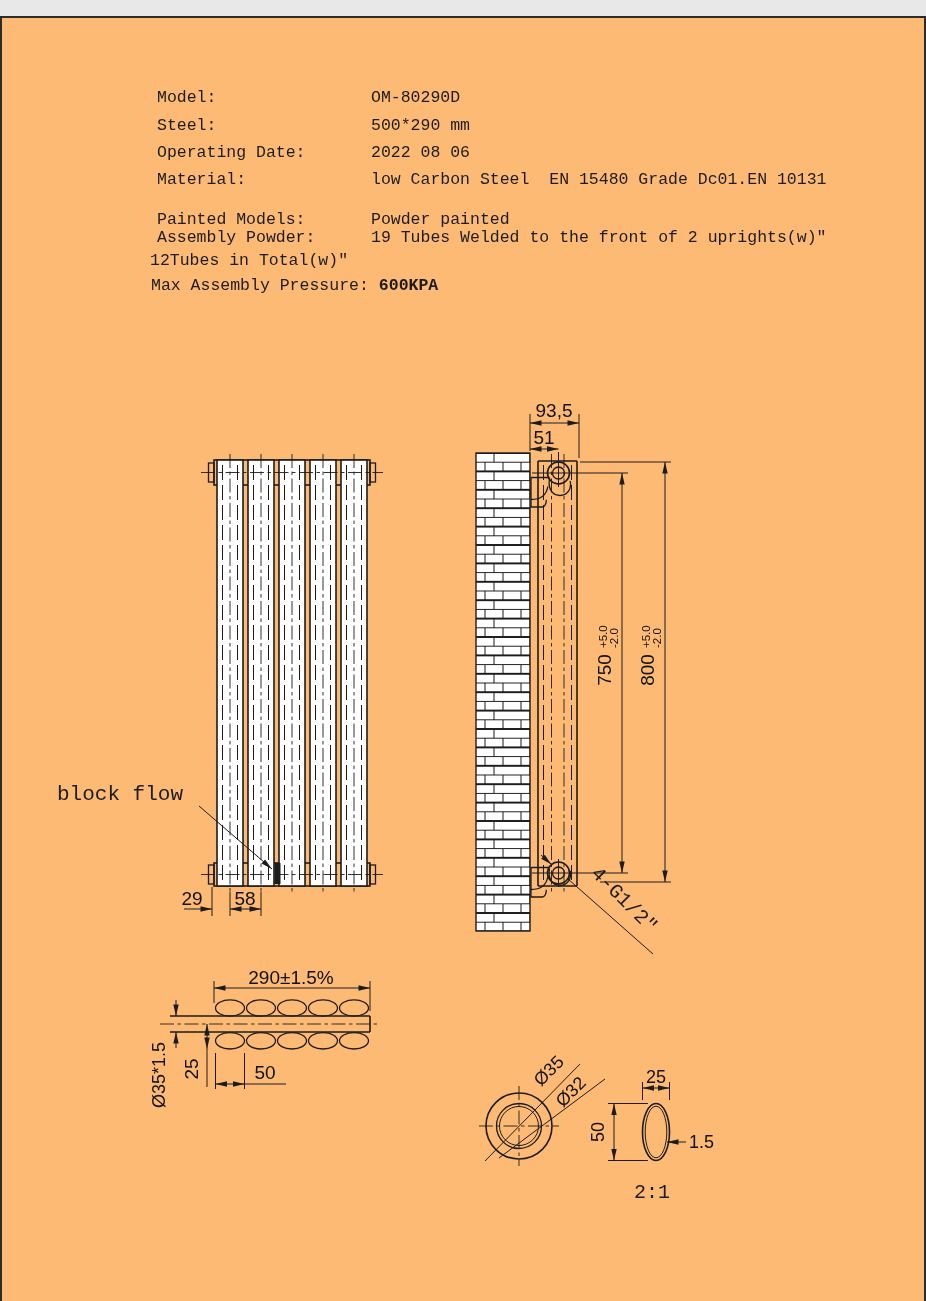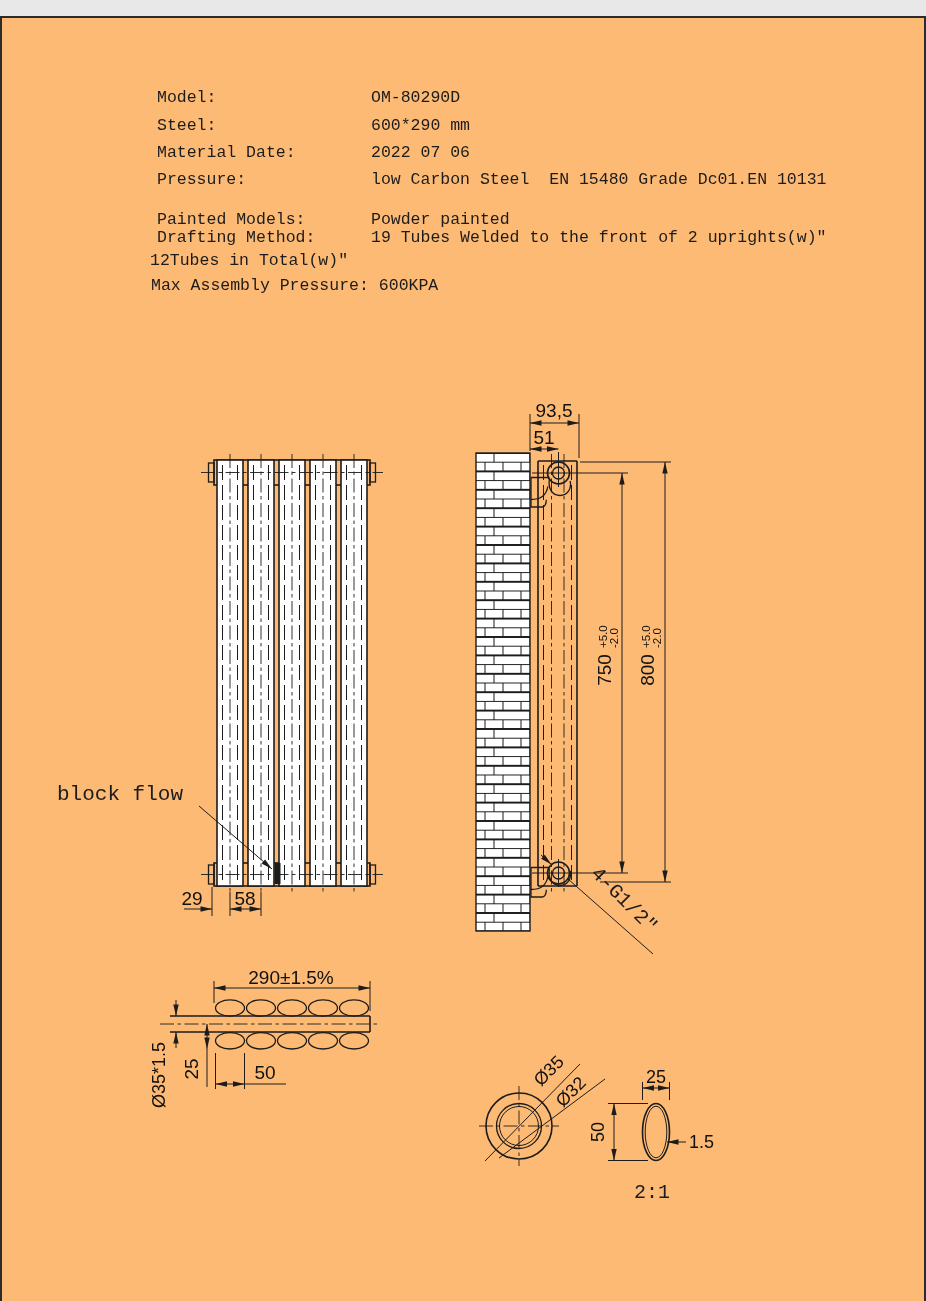--- a/index.html
+++ b/index.html
@@ -9,21 +9,21 @@
     overflow:hidden;
     font-family:"Liberation Mono", monospace;
   }
   .spec-row{
     position:absolute; white-space:pre;
     font-family:"Liberation Mono", monospace;
     font-size:16.5px; line-height:20px; color:#1c1c1c;
   }
   .spec-label{display:inline-block; width:214px;}
   .spec-label.auto{width:auto;}
-  .spec-value.gap{margin-left:10px;}
+  .spec-value.gap{margin-left:10px;font-weight:bold;}
   svg.drawing{position:absolute; left:0; top:0;}
   
   .ln  {stroke:#1c1c1c; stroke-width:1.6; fill:none;}
   .med {stroke:#1c1c1c; stroke-width:1.3; fill:none;}
   .thin{stroke:#1c1c1c; stroke-width:1;   fill:none;}
   .dash{stroke:#1c1c1c; stroke-width:1;   fill:none; stroke-dasharray:15 5;}
   .cl  {stroke:#1c1c1c; stroke-width:.9;  fill:none; stroke-dasharray:14 3.5 3.5 3.5;}
   .dim {stroke:#1c1c1c; stroke-width:1;   fill:none;}
   .wh  {fill:#ffffff;}
   text.d{font-family:"Liberation Sans", sans-serif; fill:#111; font-size:19px;}
@@ -31,25 +31,25 @@
   text.tol{font-family:"Liberation Sans", sans-serif; fill:#111; font-size:11.5px;}
   text.mo{font-family:"Liberation Mono", monospace; fill:#1c1c1c;}
 </style>
 </head>
 <body>
 
 <div class="page">
 
   <div>
     <div class="spec-row" style="left:155px;top:70px"><span class="spec-label">Model:</span><span class="spec-value">OM-80290D</span></div>
-    <div class="spec-row" style="left:155px;top:98px"><span class="spec-label">Steel:</span><span class="spec-value">600*290 mm</span></div>
-    <div class="spec-row" style="left:155px;top:125px"><span class="spec-label">Material Date:</span><span class="spec-value">2022 07 06</span></div>
-    <div class="spec-row" style="left:155px;top:152px"><span class="spec-label">Pressure:</span><span class="spec-value">low Carbon Steel  EN 15480 Grade Dc01.EN 10131</span></div>
+    <div class="spec-row" style="left:155px;top:98px"><span class="spec-label">Steel:</span><span class="spec-value">500*290 mm</span></div>
+    <div class="spec-row" style="left:155px;top:125px"><span class="spec-label">Operating Date:</span><span class="spec-value">2022 08 06</span></div>
+    <div class="spec-row" style="left:155px;top:152px"><span class="spec-label">Material:</span><span class="spec-value">low Carbon Steel  EN 15480 Grade Dc01.EN 10131</span></div>
     <div class="spec-row" style="left:155px;top:192px"><span class="spec-label">Painted Models:</span><span class="spec-value">Powder painted</span></div>
-    <div class="spec-row" style="left:155px;top:210px"><span class="spec-label">Drafting Method:</span><span class="spec-value">19 Tubes Welded to the front of 2 uprights(w)"</span></div>
+    <div class="spec-row" style="left:155px;top:210px"><span class="spec-label">Assembly Powder:</span><span class="spec-value">19 Tubes Welded to the front of 2 uprights(w)"</span></div>
     <div class="spec-row" style="left:148px;top:233px"><span class="spec-label auto">12Tubes in Total(w)"</span></div>
     <div class="spec-row" style="left:149px;top:258px"><span class="spec-label auto">Max Assembly Pressure:</span><span class="spec-value gap">600KPA</span></div>
   </div>
 
   <svg class="drawing" width="926" height="1301" viewBox="0 0 926 1301">
     <defs>
       <marker id="arr" markerWidth="13" markerHeight="8" refX="12" refY="4" orient="auto-start-reverse" markerUnits="userSpaceOnUse">
         <path d="M0.5,1.3 L12,4 L0.5,6.7 Z" fill="#1c1c1c"></path>
       </marker>
       <pattern id="brick" width="36" height="18.4" patternUnits="userSpaceOnUse" x="474" y="435">

